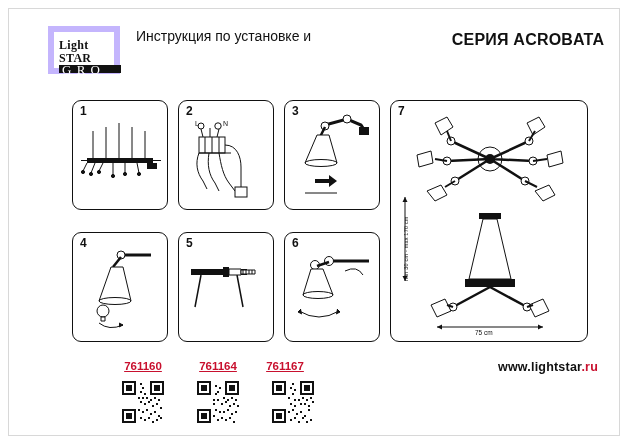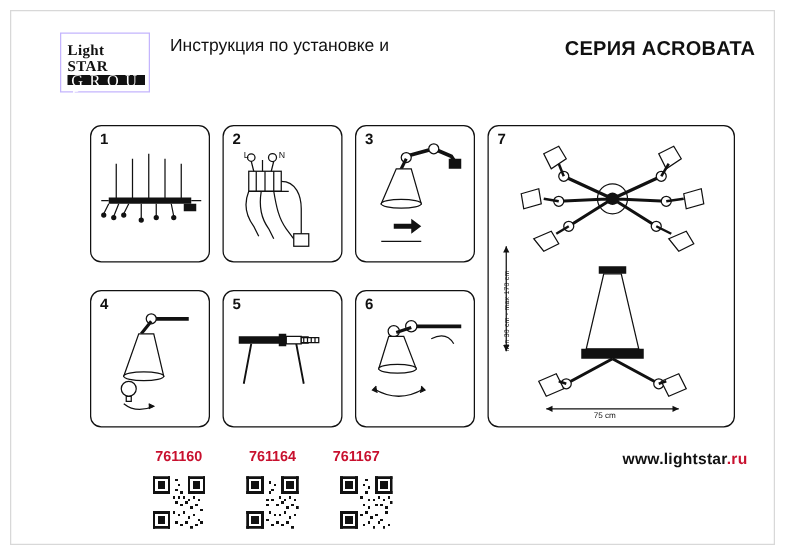--- a/index.html
+++ b/index.html
@@ -36,21 +36,21 @@
     position: absolute;
     left: 48px; top: 26px;
     width: 540px;
     height: 56px;
   }
   .logo {
     position: absolute;
     left: 0; top: 0;
     width: 72px;
     height: 48px;
-    border: 1px solid #c4b5fd;
+    border: 6px solid #c4b5fd;
     box-sizing: border-box;
     background: #fff;
   }
   .logo .lg1, .logo .lg2 {
     position: absolute;
     left: 5px;
     font-family: "Liberation Serif", serif;
     font-size: 12px;
     font-weight: bold;
     letter-spacing: .3px;
@@ -128,20 +128,21 @@
     height: 16px;
   }
   .code {
     position: absolute;
     top: 0;
     width: 66px;
     text-align: center;
     font-size: 11.5px;
     font-weight: bold;
     color: #c8102e;
+    text-decoration: underline;
   }
   .code.c0 { left: 0px; }
   .code.c1 { left: 75px; }
   .code.c2 { left: 142px; }
 
   .qr {
     position: absolute;
     top: 381px;
     width: 42px;
     height: 42px;

